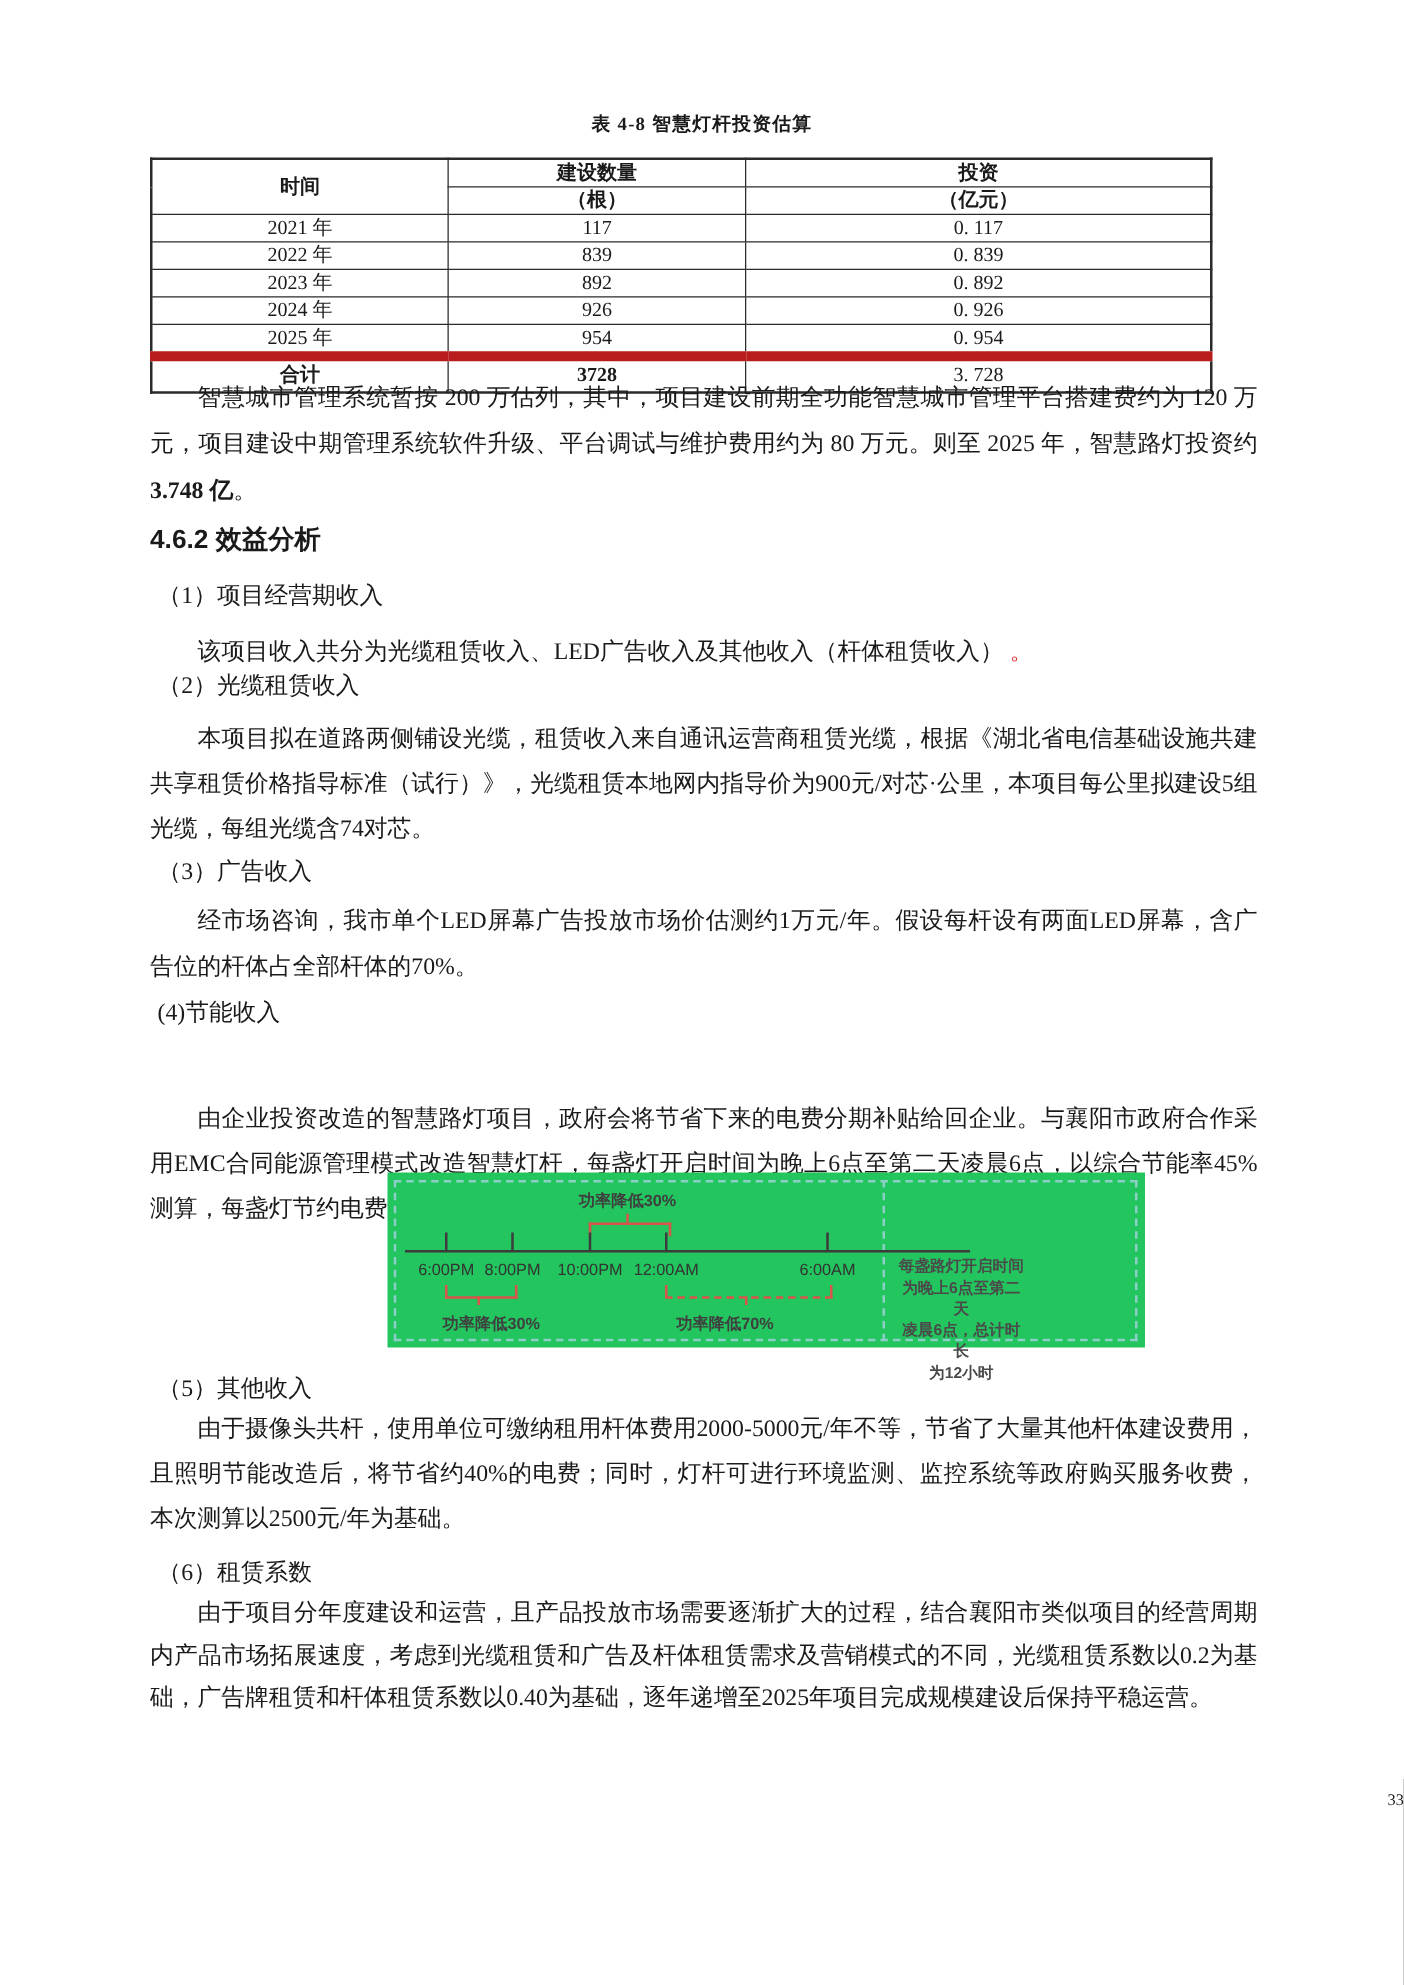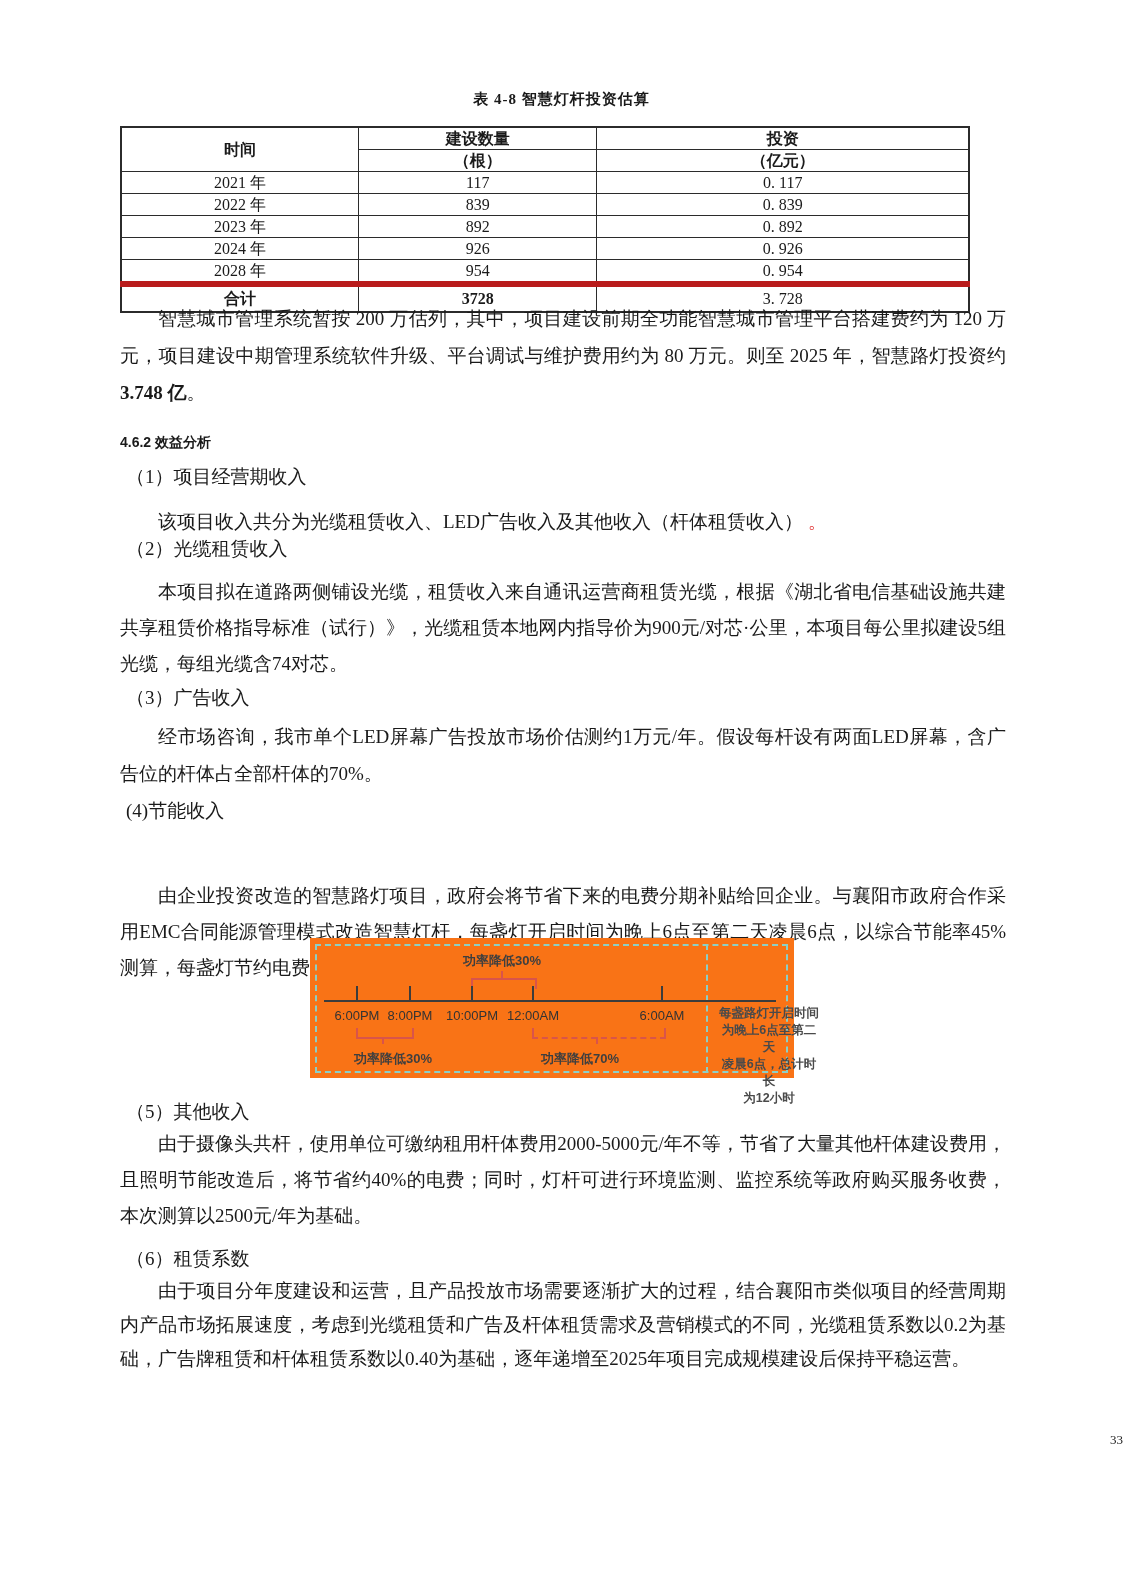--- a/index.html
+++ b/index.html
@@ -22,45 +22,44 @@
     width:850px; border-collapse:collapse;
     font-size:16px;
   }
   table.inv-table th, table.inv-table td {
     border:1px solid #2b2b2b;
     text-align:center; vertical-align:middle;
     height:21px; padding:0 4px; line-height:1.1;
   }
   table.inv-table { border:2px solid #2b2b2b; }
   table.inv-table th { font-weight:bold; font-size:16px; }
-  table.inv-table tr.total-row td { font-weight:normal; height:24px; border-top:6px solid #b91c1c; }
+  table.inv-table tr.total-row td { font-weight:normal; height:24px; border-top:8px solid #b91c1c; }
   table.inv-table tr.total-row td.b { font-weight:bold; }
   .para {
     position:absolute; left:120px; width:886px;
     font-size:19px; line-height:37px;
     text-align:justify; text-indent:2em;
   }
   .item-label {
     position:absolute; left:126px;
     font-size:19px; line-height:24px; white-space:nowrap;
   }
   .section-heading {
     position:absolute; left:120px;
-    font-size:14px; font-weight:bold; white-space:nowrap;
+    font-size:21px; font-weight:bold; white-space:nowrap;
     font-family:"Liberation Sans","DejaVu Sans",sans-serif;
-    margin-top:17px;
   }
   .single-line { text-indent:0; left:158px; width:850px; white-space:nowrap; text-align:left; }
   .red-mark { color:#e03030; }
   .bold { font-weight:bold; }
   
   .figure {
     position:absolute; top:938px; left:310px;
-    width:484px; height:140px;
-    background:#f97316;
+    width:606px; height:140px;
+    background:#22c55e;
     font-family:"Liberation Sans","DejaVu Sans",sans-serif;
   }
   .fig-dashed-box {
     position:absolute; left:5px; top:6px; right:6px; bottom:5px;
     border:2px dashed #8ccfc6;
   }
   .fig-divider {
     position:absolute; left:396px; top:6px; bottom:5px; width:0;
     border-left:2px dashed #8ccfc6;
   }
@@ -136,21 +135,21 @@
         <td>2023 年</td>
         <td>892</td>
         <td>0. 892</td>
       </tr>
       <tr>
         <td>2024 年</td>
         <td>926</td>
         <td>0. 926</td>
       </tr>
       <tr>
-        <td>2028 年</td>
+        <td>2025 年</td>
         <td>954</td>
         <td>0. 954</td>
       </tr>
       <tr class="total-row">
         <td class="b">合计</td>
         <td class="b">3728</td>
         <td>3. 728</td>
       </tr>
     </tbody>
   </table>

